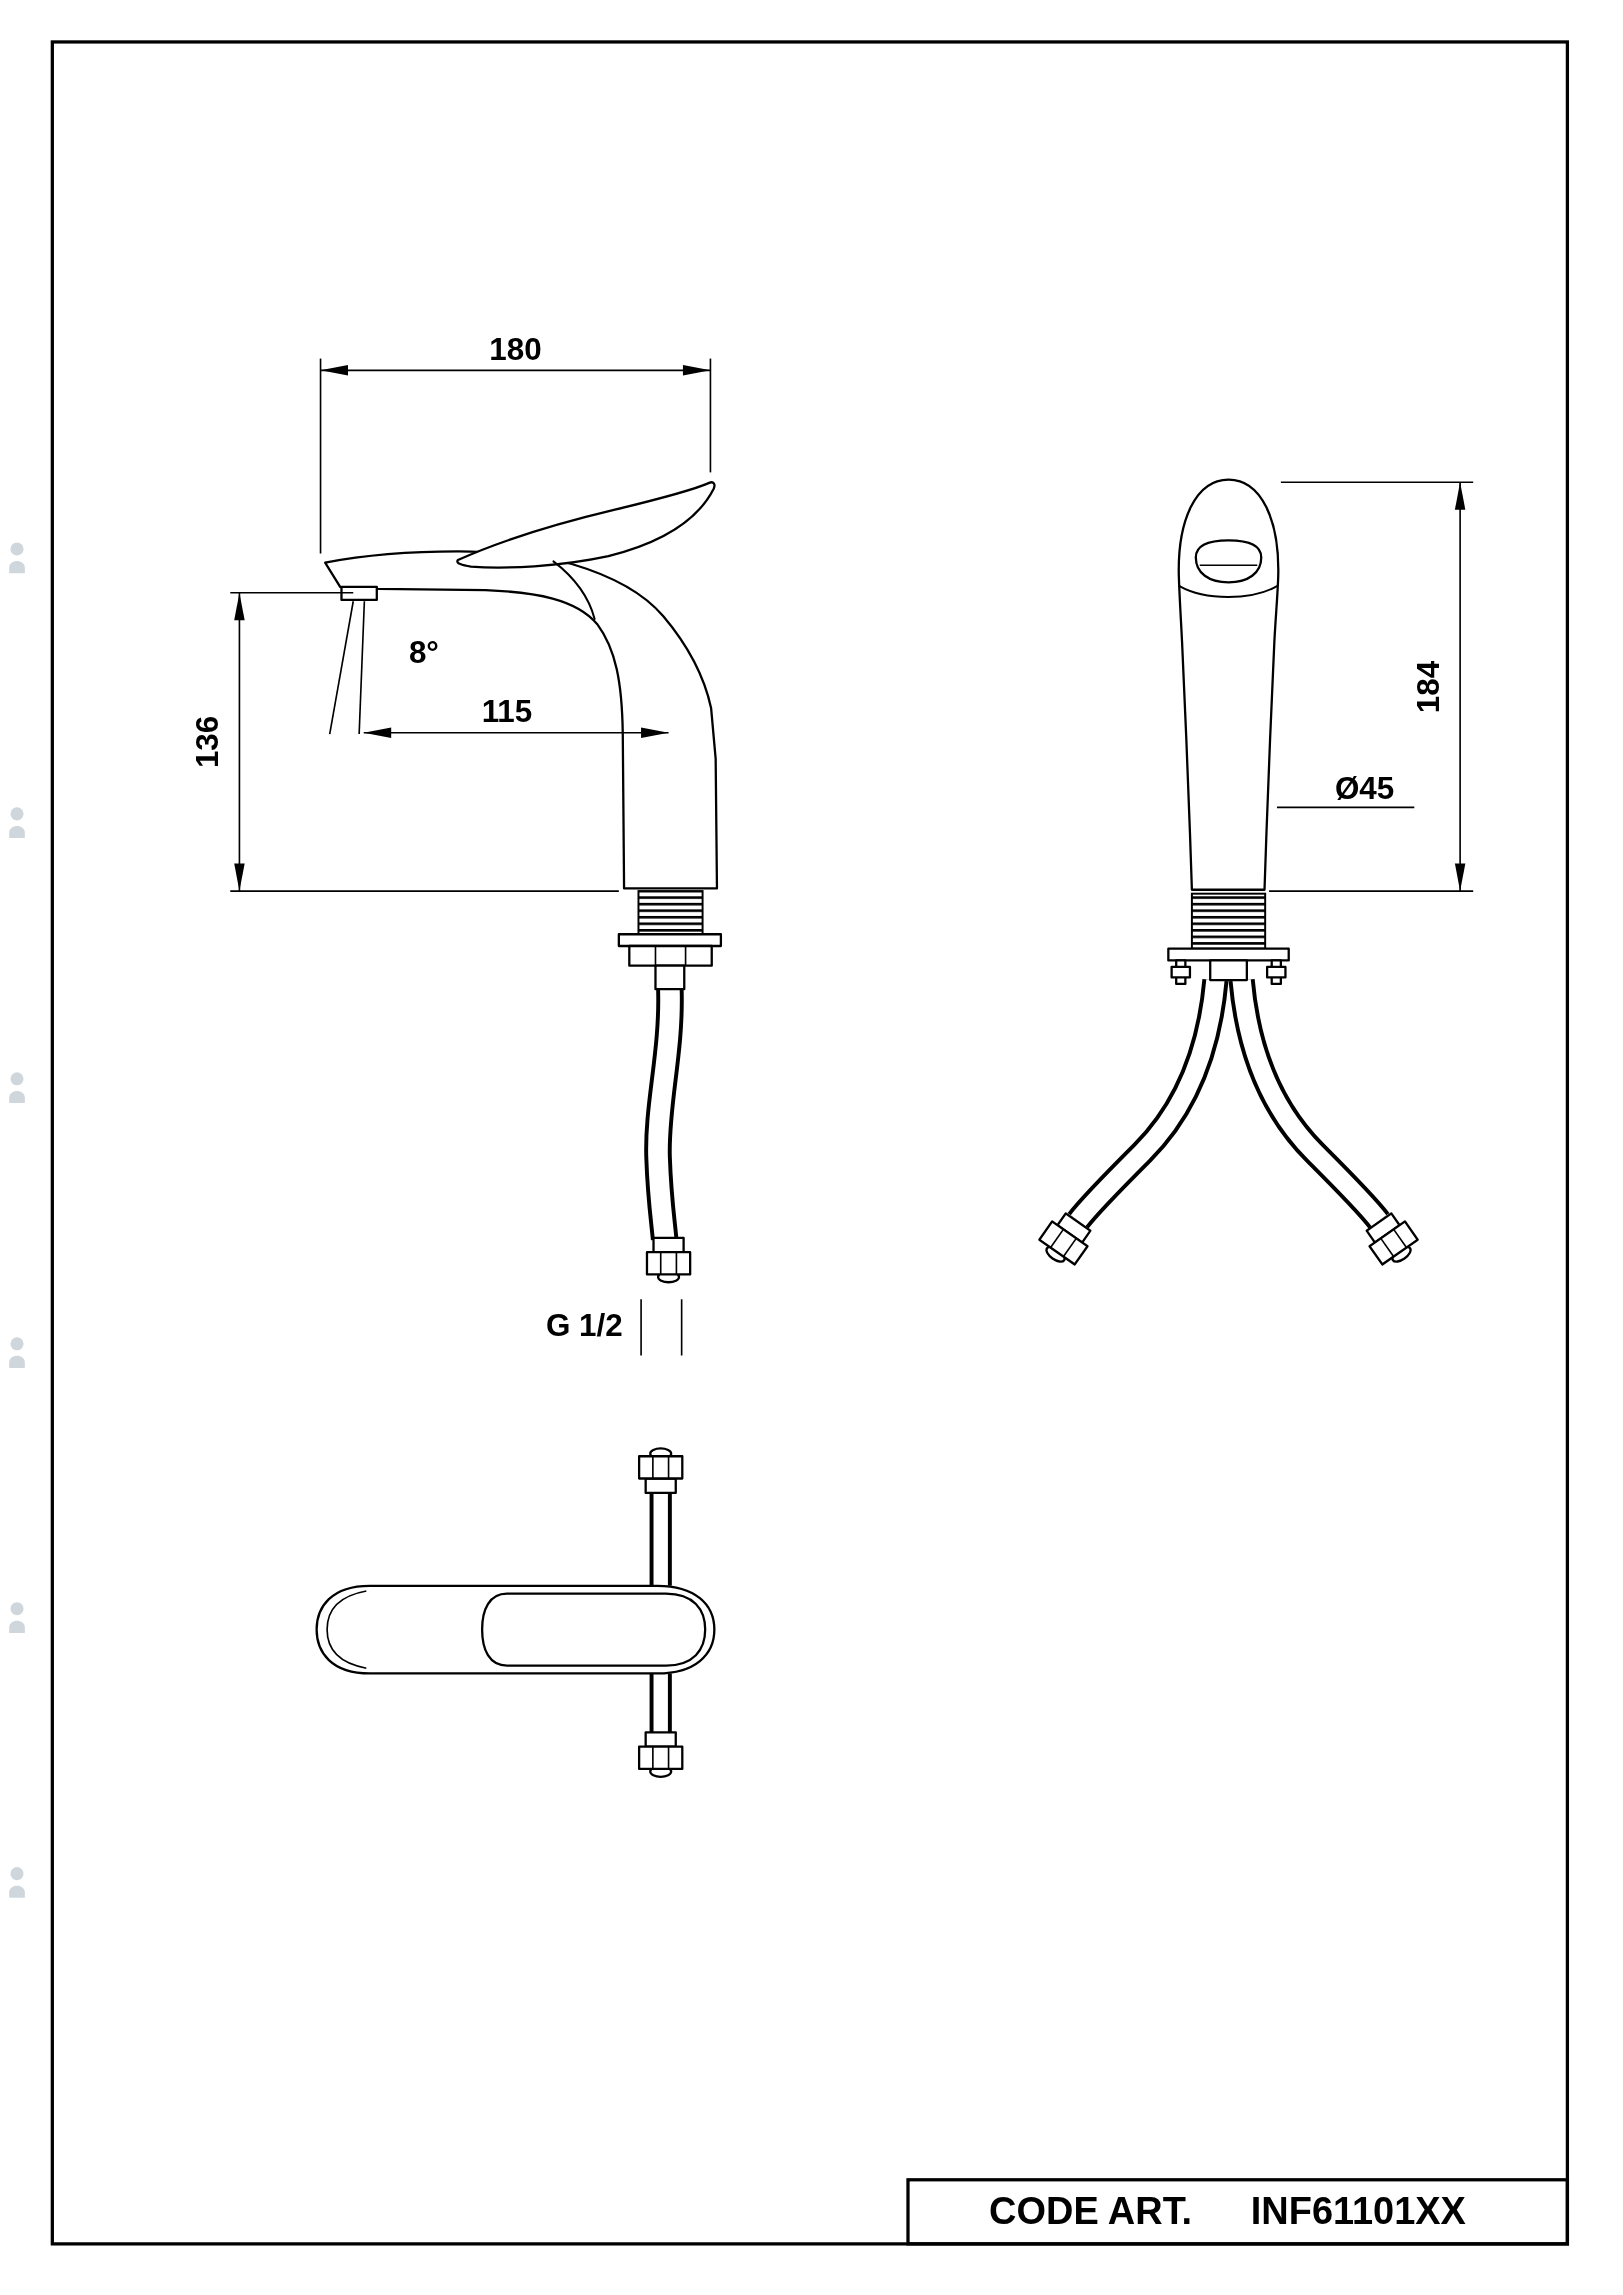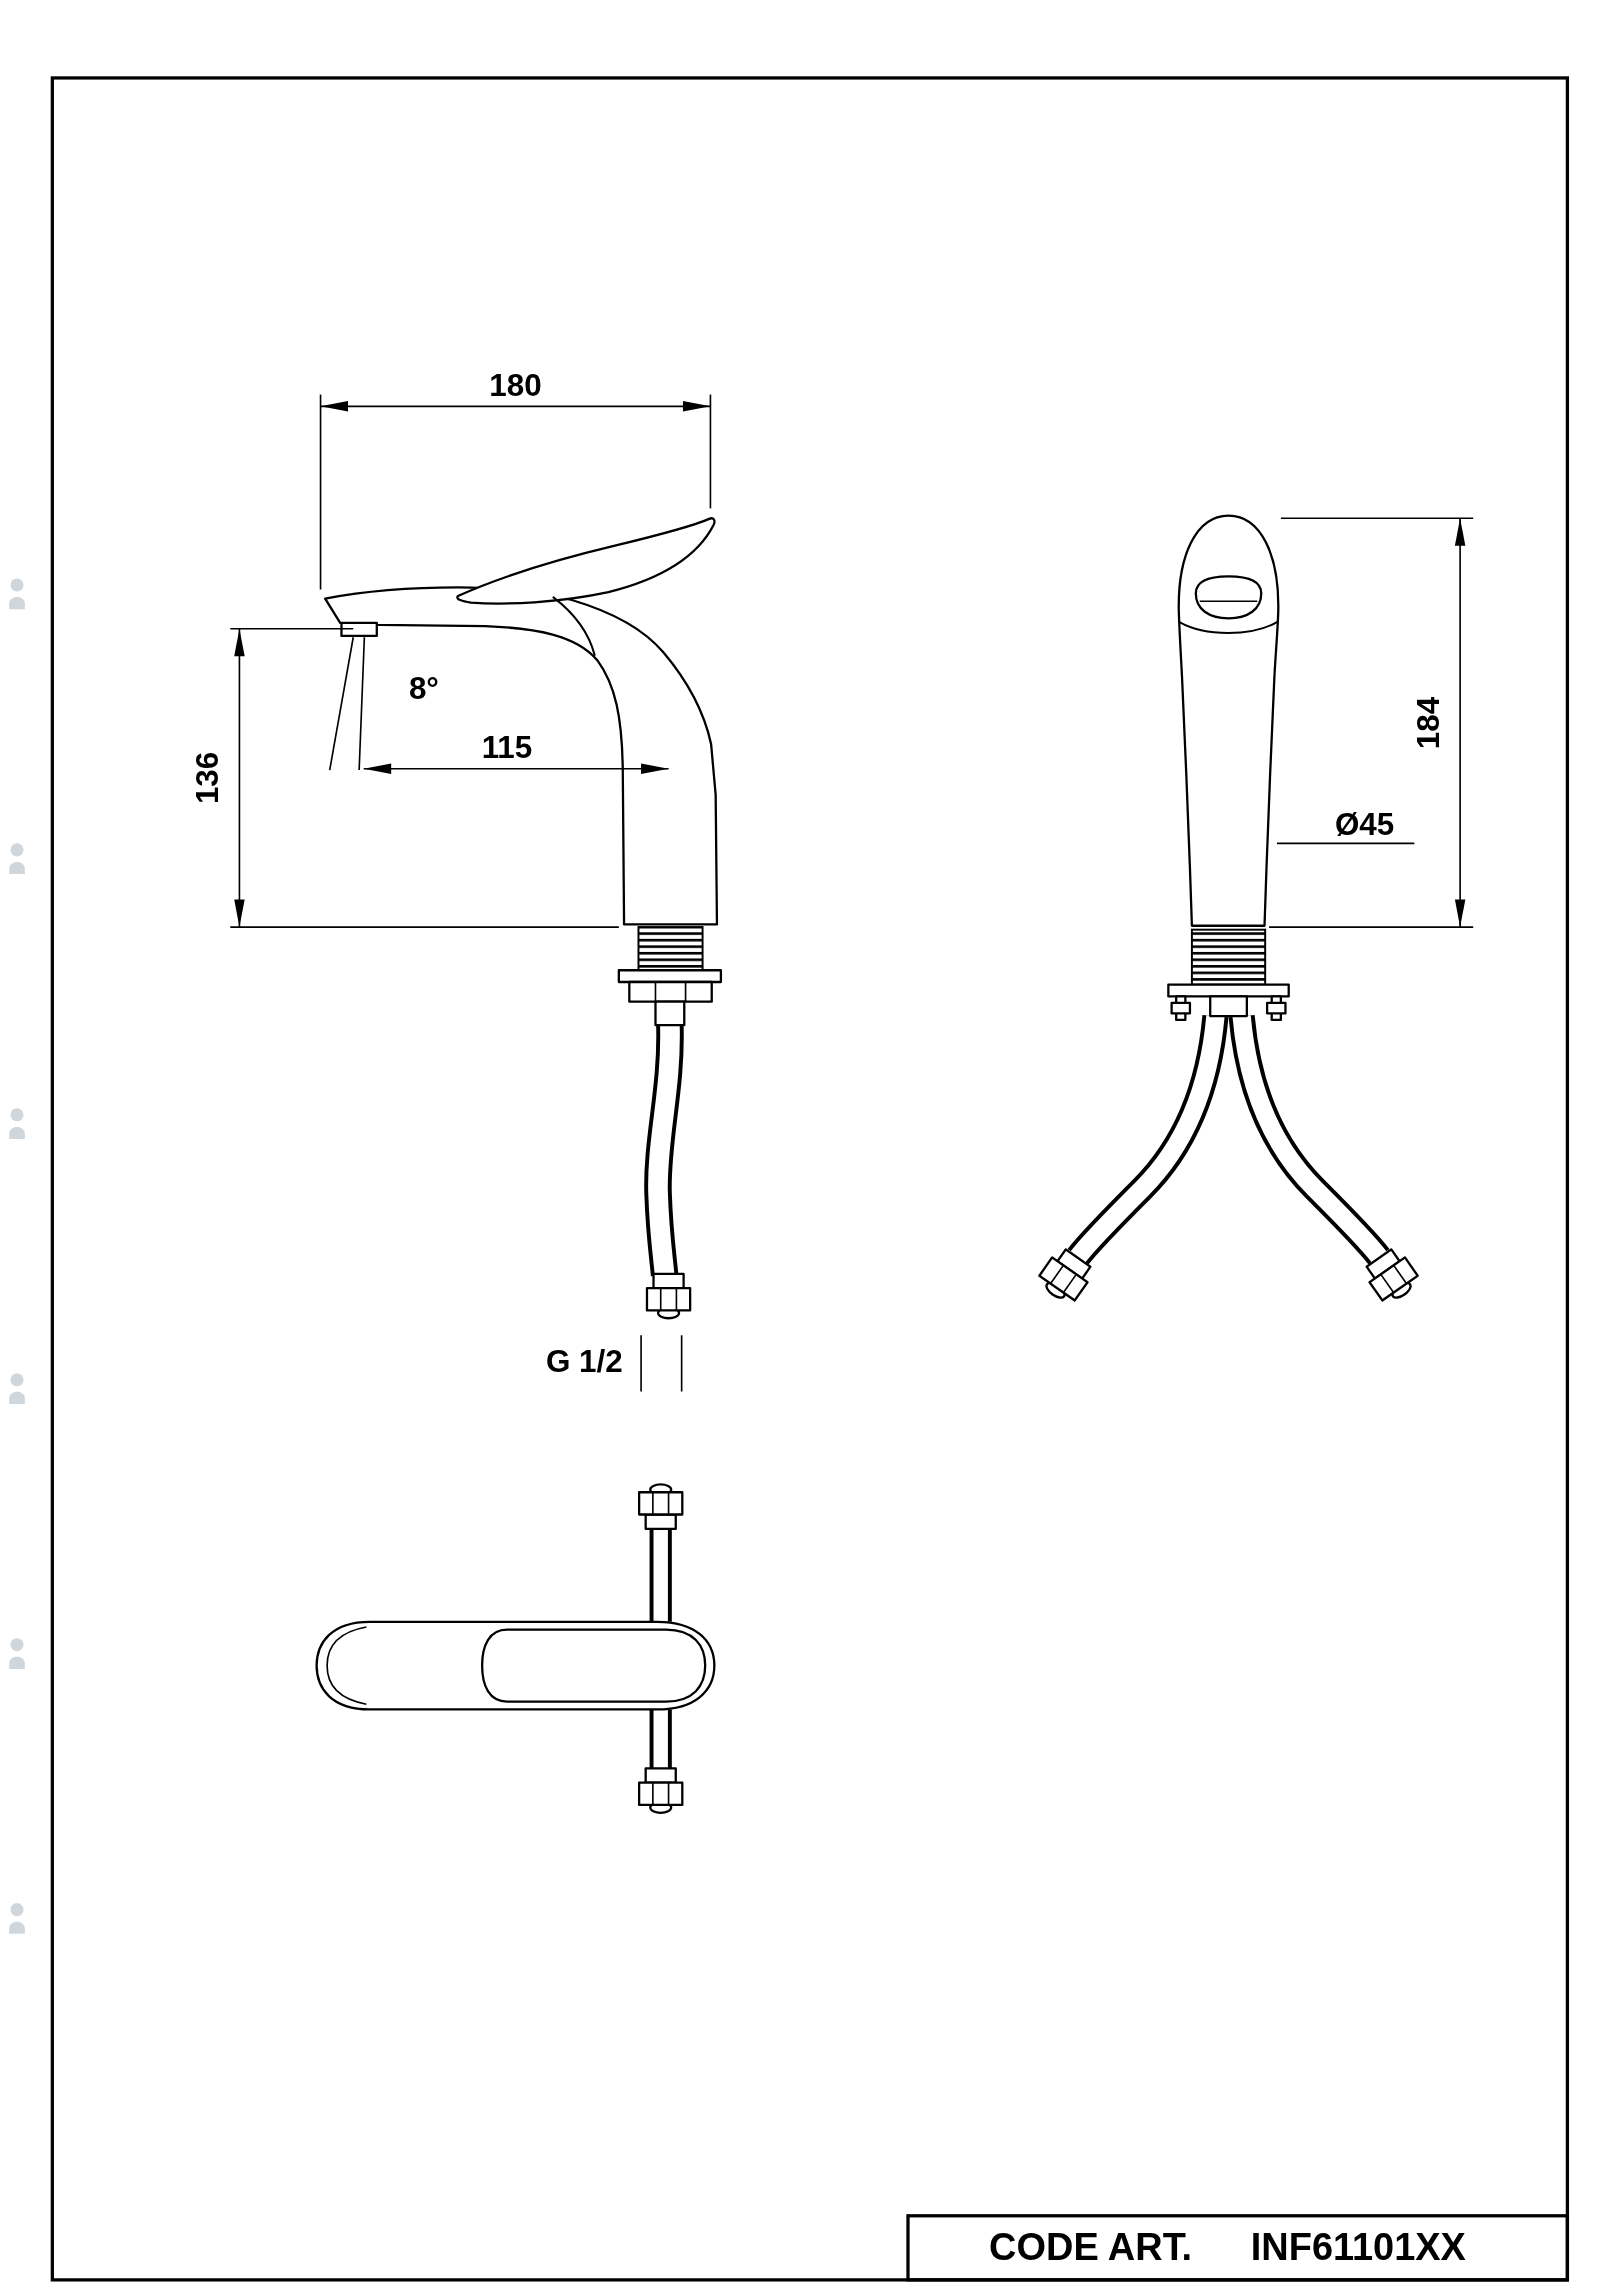--- a/index.html
+++ b/index.html
@@ -1,17 +1,17 @@
 <!DOCTYPE html>
 <html style="font-size:10.5px"><head>
 <meta charset="utf-8">
 <style>
   html, body { margin: 0; padding: 0; background: #ffffff; }
   body { width: 1623px; height: 2295px; position: relative; }
-  .page { position: absolute; inset: 0; margin-top: 36px; }
+  .page { position: absolute; inset: 0; }
   svg { display: block; }
 
   .frame     { fill: none; stroke: #000; stroke-width: 5; }
   .ln        { fill: #fff; stroke: #000; stroke-width: 3.5; stroke-linejoin: round; }
   .ln2       { fill: none; stroke: #000; stroke-width: 3; stroke-linecap: round; }
   .thin      { fill: none; stroke: #000; stroke-width: 2.5; }
   .dim-line  { fill: none; stroke: #000; stroke-width: 2.5; }
   .arrow     { fill: #000; stroke: none; }
   .hoseB     { fill: none; stroke: #000; }
   .hoseW     { fill: none; stroke: #fff; }

